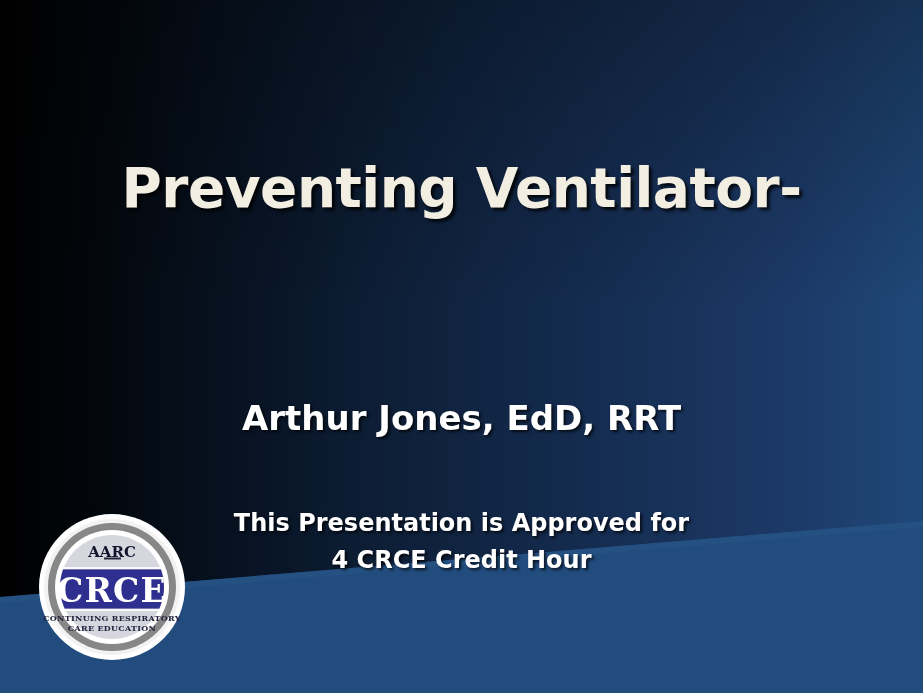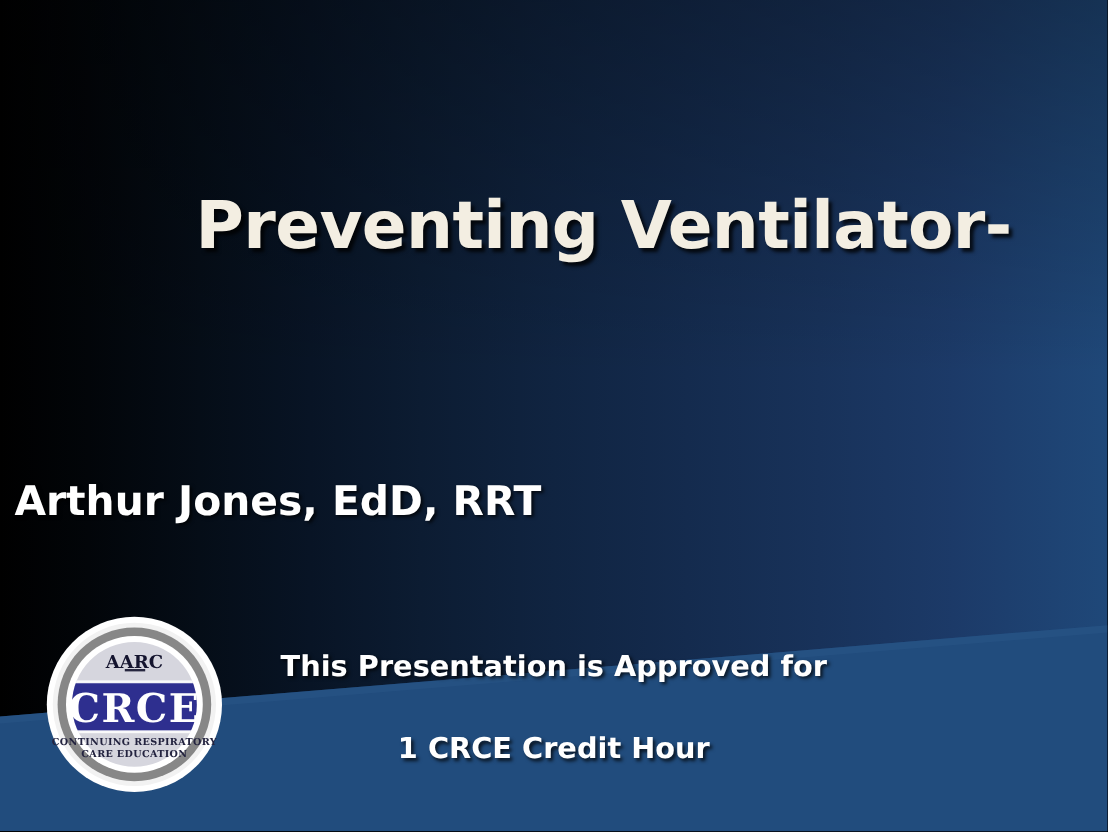--- a/index.html
+++ b/index.html
@@ -44,57 +44,56 @@
     width: 923px;
     height: 693px;
     pointer-events: none;
   }
 
   #title {
     position: absolute;
     left: 0;
     right: 0;
     top: 158px;
-    text-align: right;
+    text-align: center;
     color: #f3eee2;
     font-size: 55px;
     font-weight: bold;
     line-height: 1.12;
     letter-spacing: -0.5px;
     text-shadow: 3px 3px 3px rgba(0,0,0,0.78);
     padding: 0 80px;
   }
 
   #presenter {
     position: absolute;
     left: 0;
     right: 0;
     top: 398px;
-    text-align: left;
+    text-align: center;
     color: #ffffff;
     font-size: 34px;
     font-weight: bold;
     text-shadow: 2px 2px 3px rgba(0,0,0,0.72);
-    padding-left: 12px;
   }
 
   #approval {
     position: absolute;
     left: 0;
     right: 0;
     top: 505px;
     text-align: center;
     color: #ffffff;
     font-size: 24px;
     font-weight: bold;
     line-height: 1.56;
     text-shadow: 2px 2px 3px rgba(0,0,0,0.72);
   }
 
-  #approval .ln { display: block; margin-top: 32px; }
+  #approval .ln { display: block; }
 
   
   #crce-logo {
     position: absolute;
     left: 38px;
     top: 513px;
     width: 148px;
     height: 148px;
   }
 </style>
@@ -111,21 +110,21 @@
   </svg>
 
   <div id="title">
     <span>Preventing Ventilator-</span><br>
   </div>
 
   <div id="presenter">Arthur Jones, EdD, RRT</div>
 
   <div id="approval">
     <span class="ln">This Presentation is Approved for</span>
-    <span class="ln">1 CRCE Credit Hour</span>
+    <span class="ln">4 CRCE Credit Hour</span>
   </div>
 
   <svg id="crce-logo" viewBox="0 0 148 148">
     <defs>
       <clipPath id="faceClip">
         <circle cx="74" cy="74" r="52"></circle>
       </clipPath>
     </defs>
 
     <circle cx="74" cy="74" r="73" fill="#ffffff"></circle>

